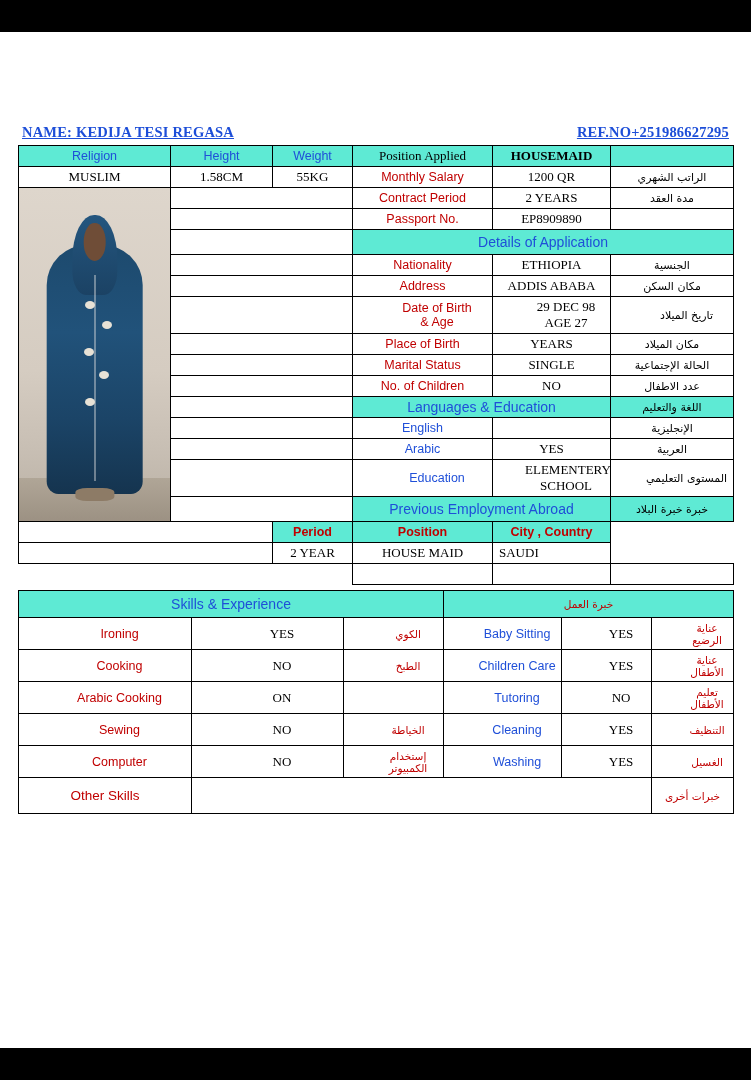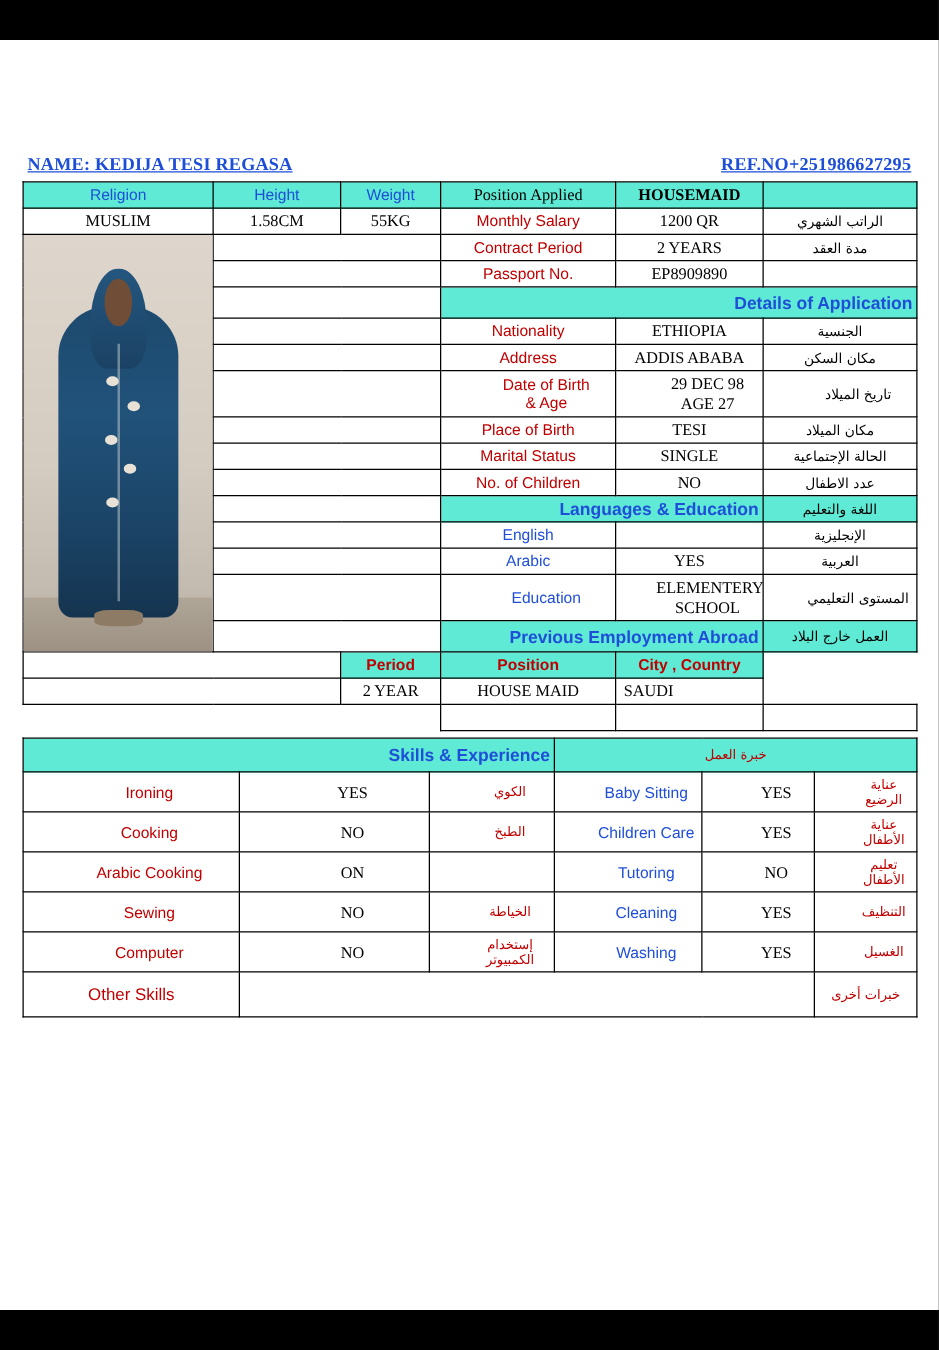--- a/index.html
+++ b/index.html
@@ -66,23 +66,22 @@
     font-size: 12.5px;
   }
   .red {
     color: #c00000;
     font-family: "Liberation Sans", sans-serif;
     font-size: 12.5px;
   }
   .bluebold {
     color: #1f4fd8;
     font-family: "Liberation Sans", sans-serif;
-    font-weight: bold;
+    font-weight: normal;
     font-size: 14px;
-    text-align: right;
   }
   .greybg {
     background: #5eead4;
   }
   .ar {
     font-family: "DejaVu Sans", sans-serif;
     font-size: 11px;
     color: #000;
     direction: rtl;
   }
@@ -272,21 +271,21 @@
         <td>
           <div>29 DEC 98</div>
           <div>AGE  27</div>
         </td>
         <td class="ar">تاريخ الميلاد</td>
       </tr>
 
       <tr>
         <td colspan="2"></td>
         <td class="red">Place of Birth</td>
-        <td>TESI</td>
+        <td>YEARS</td>
         <td class="ar">مكان الميلاد</td>
       </tr>
 
       <tr>
         <td colspan="2"></td>
         <td class="red">Marital Status</td>
         <td>SINGLE</td>
         <td class="ar">الحالة الإجتماعية</td>
       </tr>
 
@@ -323,21 +322,21 @@
         <td>
           <div>ELEMENTERY</div>
           <div>SCHOOL</div>
         </td>
         <td class="ar">المستوى التعليمي</td>
       </tr>
 
       <tr>
         <td colspan="2"></td>
         <td colspan="2" class="bluebold greybg" style="height:25px">Previous Employment Abroad</td>
-        <td class="ar greybg">العمل خارج البلاد</td>
+        <td class="ar greybg">خبرة خبرة البلاد</td>
       </tr>
 
       <tr>
         <td colspan="2"></td>
         <td class="red greybg" style="font-weight:bold">Period</td>
         <td class="red greybg" style="font-weight:bold">Position</td>
         <td class="red greybg" style="font-weight:bold">City ,   Country</td>
       </tr>
 
       <tr>

